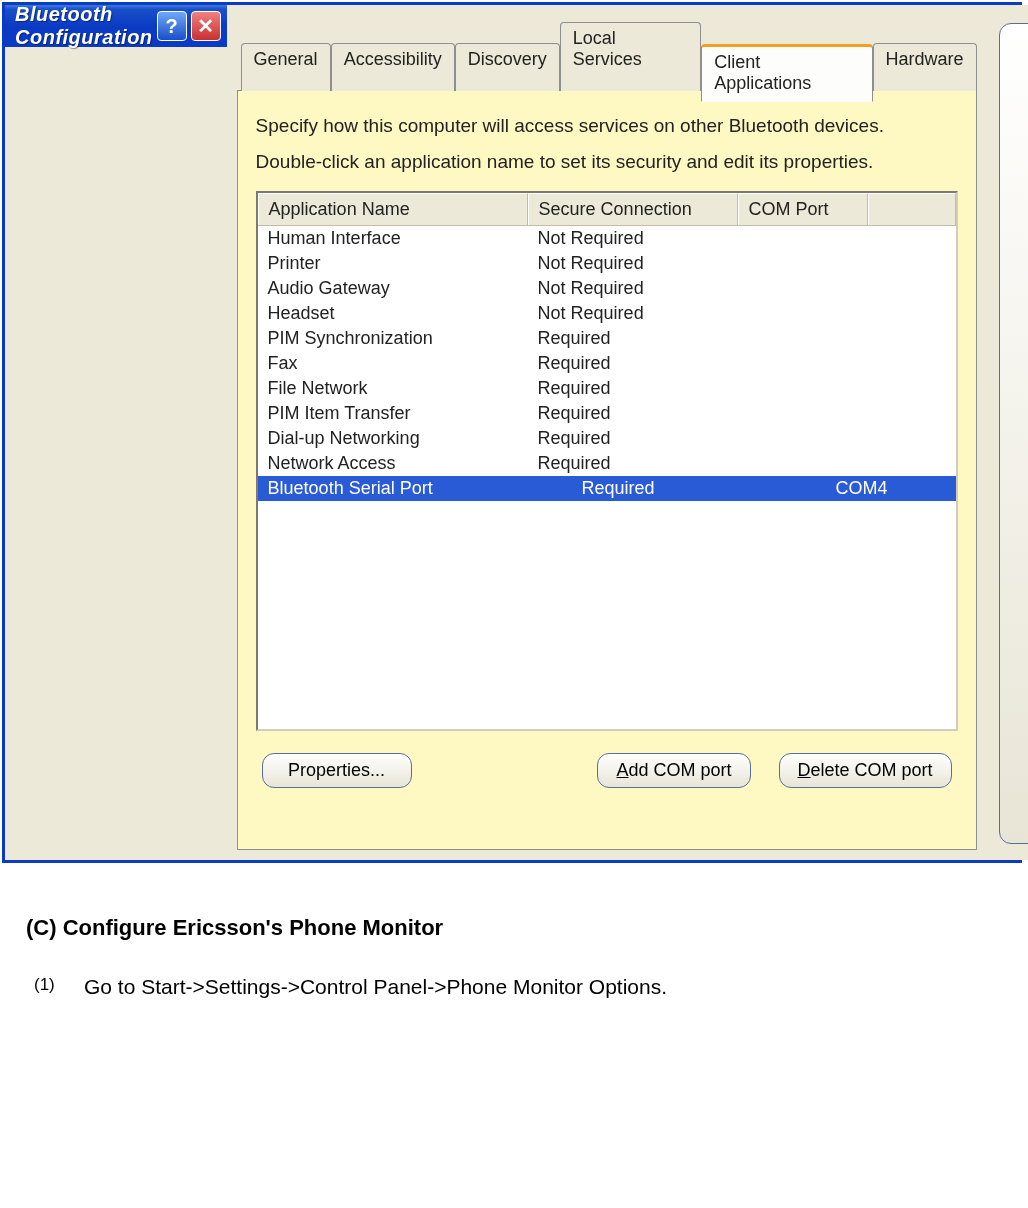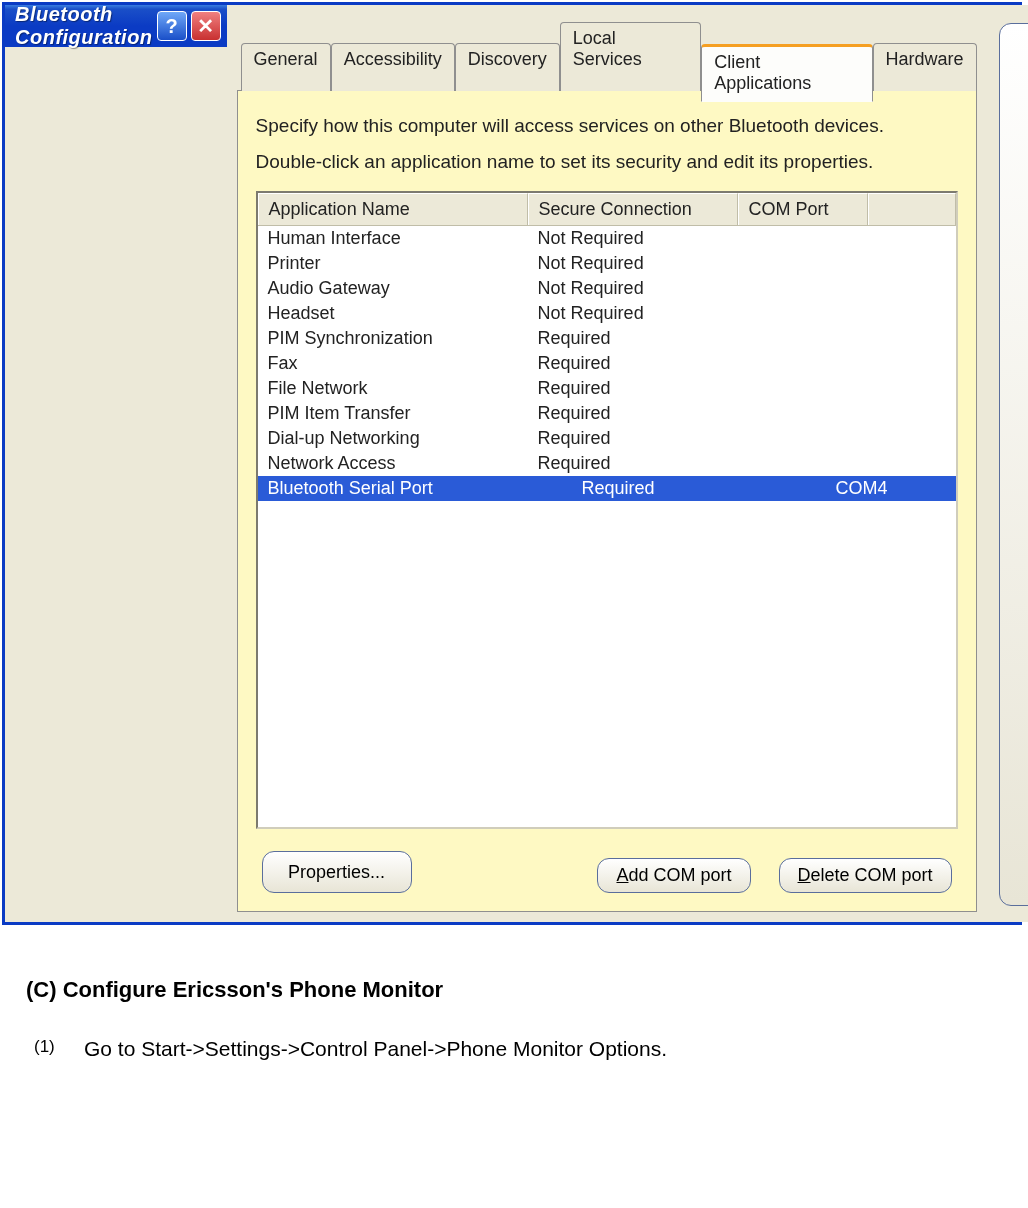--- a/index.html
+++ b/index.html
@@ -99,21 +99,21 @@
 
   .instruction {
     font-size: 19px;
     color: #222;
     margin-bottom: 14px;
   }
 
   .listview {
     border: 2px inset #d0cdbb;
     background: #fff;
-    height: 638px;
+    height: 540px;
     margin-top: 18px;
     overflow: hidden;
   }
   .lv-header {
     display: flex;
     background: #ece9d8;
     border-bottom: 1px solid #c0bda8;
   }
   .lv-header .colh {
     border-right: 1px solid #c0bda8;
@@ -144,21 +144,21 @@
   .col-secure { width: 210px; }
   .col-port { width: 130px; }
   .col-spacer { flex: 1; }
 
   .action-row {
     display: flex;
     justify-content: space-between;
     margin-top: 22px;
     padding: 0 6px;
   }
-  .action-row .right-group { display: flex; gap: 28px; margin-top: 7px; }
+  .action-row .right-group { display: flex; gap: 28px; }
 
   .xp-btn {
     min-width: 150px;
     padding: 6px 18px;
     font-size: 18px;
     background: linear-gradient(to bottom, #ffffff, #e8e5d6);
     border: 1px solid #5a6e9c;
     border-radius: 12px;
     color: #000;
     cursor: pointer;

